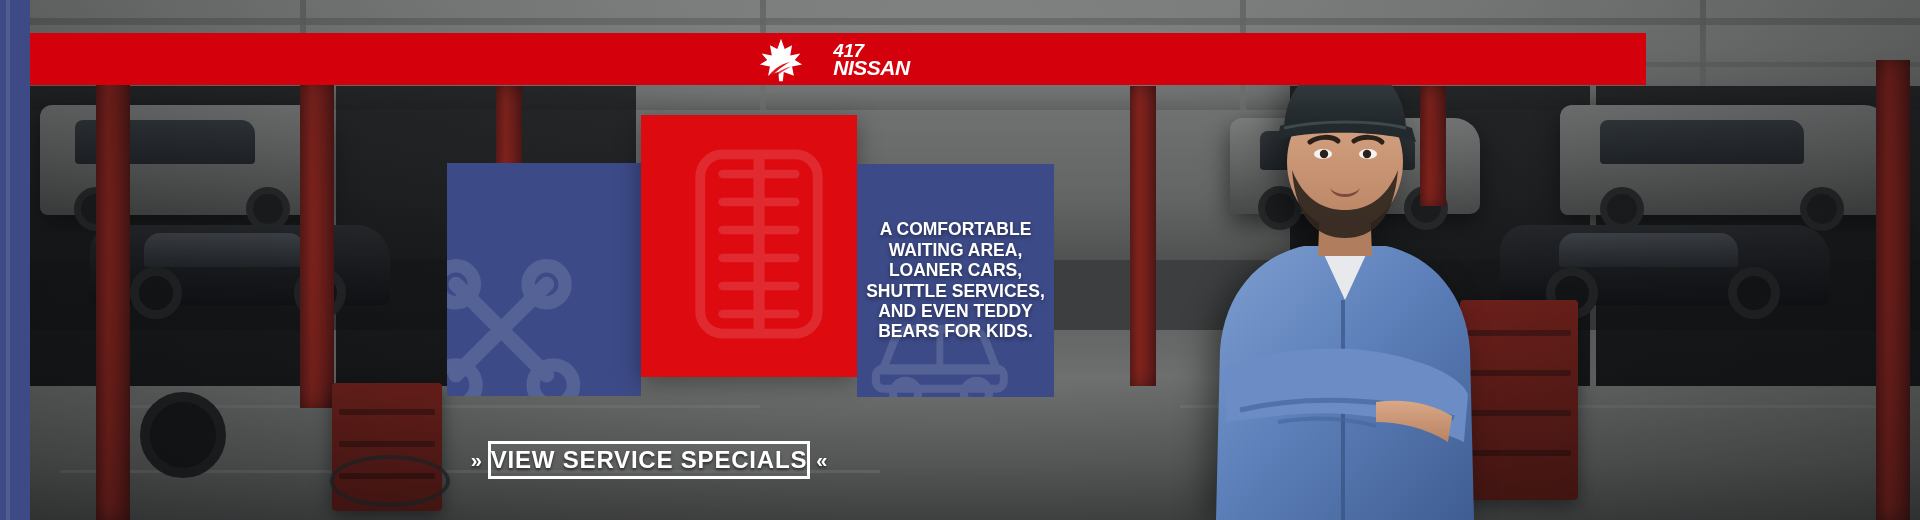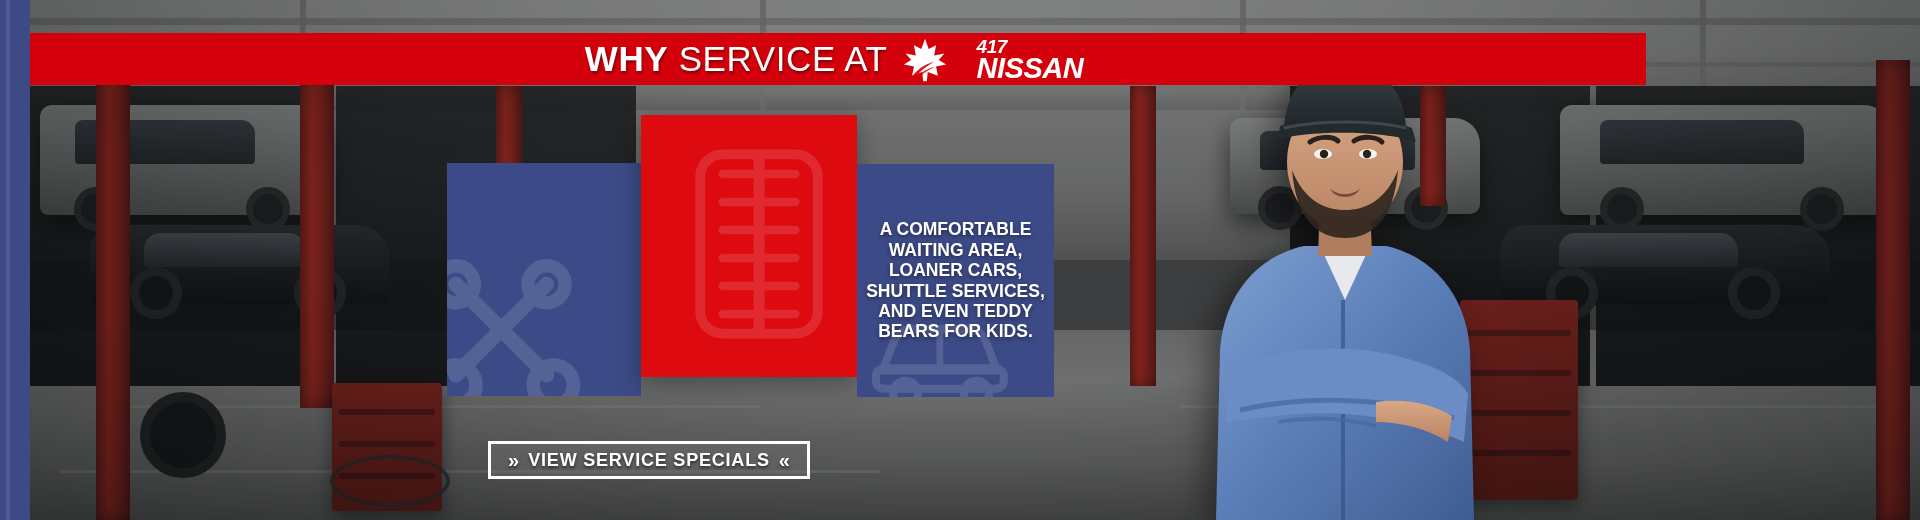--- a/index.html
+++ b/index.html
@@ -75,21 +75,21 @@
     text-shadow:1px 2px 3px rgba(0,0,0,.45); }
   .header-title .strong { font-weight:700; }
   .header-title .light { font-weight:400; }
 
   
   .logo { display:flex; align-items:center; gap:5px; transform:translateY(1px); }
   .logo-leaf { width:46px; height:46px; display:block; }
   .logo-words { display:flex; flex-direction:column; line-height:.86; color:#fff;
     font-style:italic; font-weight:700; letter-spacing:-.5px;margin-left:24px; }
   .logo-417 { font-size:19px; }
-  .logo-nissan { font-size:29px; }
+  .logo-nissan { font-size:21px; }
 
   
   .panels { position:absolute; left:447px; top:163px; z-index:25;
     display:flex; align-items:flex-start; }
 
   .panel { position:relative; overflow:hidden; color:#fff; text-align:center;
     display:flex; align-items:center; justify-content:center; }
   .panel .ptext { position:relative; z-index:2; font-weight:700; line-height:1.17;
     text-shadow:0 2px 4px rgba(0,0,0,.45); }
   .panel .wm { position:absolute; z-index:1; opacity:.13; pointer-events:none; }
@@ -105,21 +105,21 @@
 
   .wm-wrench { left:-18px; bottom:-26px; width:168px; height:168px; }
   .wm-tire   { left:48%; top:12%; width:140px; height:200px; transform:translateX(-40%); }
   .wm-car    { left:6%;  bottom:-18px; width:160px; height:120px; }
 
   
   .cta { position:absolute; left:488px; top:441px; width:322px; height:38px; z-index:28;
     border:3px solid #ffffff; background:rgba(120,120,120,.34);
     display:flex; align-items:center; justify-content:center; gap:9px;
     cursor:pointer; }
-  .cta .cta-label { color:#fff; font-weight:700; font-size:18px; letter-spacing:.8px;
+  .cta .cta-label { color:#fff; font-weight:700; font-size:24px; letter-spacing:.8px;
     text-shadow:0 2px 3px rgba(0,0,0,.55); white-space:nowrap; }
   .cta .chev { color:#fff; font-size:20px; font-weight:700; line-height:1;
     text-shadow:0 2px 3px rgba(0,0,0,.55); }
 
   
   .tech { position:absolute; left:1180px; bottom:0; width:330px; height:470px; z-index:27; }
   .tech svg { display:block; width:100%; height:100%;
     filter:drop-shadow(-10px 6px 16px rgba(0,0,0,.45)); }
 </style>
 </head>
@@ -197,24 +197,20 @@
 
     <div class="bg-vignette"></div>
     <div class="bg-tint"></div>
   </div>
 
   <div class="left-rail">
     <div class="left-rail-inner"></div>
   </div>
 
   <div class="header-bar">
-    <div class="header-title">
-      <span class="strong">WHY</span>
-      <span class="light">SERVICE AT</span>
-    </div>
 
     <div class="logo">
       <span class="logo-leaf">
         <svg viewBox="0 0 100 100" aria-hidden="true">
           <path fill="#ffffff" d="M50 4 L58 26 L74 18 L70 40 L92 36 L80 50 L96 60 L74 64 L78 84
                                    L56 76 L54 96 L46 96 L44 76 L22 84 L26 64 L4 60 L20 50
                                    L8 36 L30 40 L26 18 L42 26 Z"></path>
           <path fill="#d4000b" d="M18 92 C30 72 48 60 70 54 C50 66 34 78 26 94 Z" opacity=".9"></path>
           <path fill="#d4000b" d="M22 96 C34 80 50 70 72 64 C54 74 38 84 30 97 Z" opacity=".75"></path>
         </svg>

